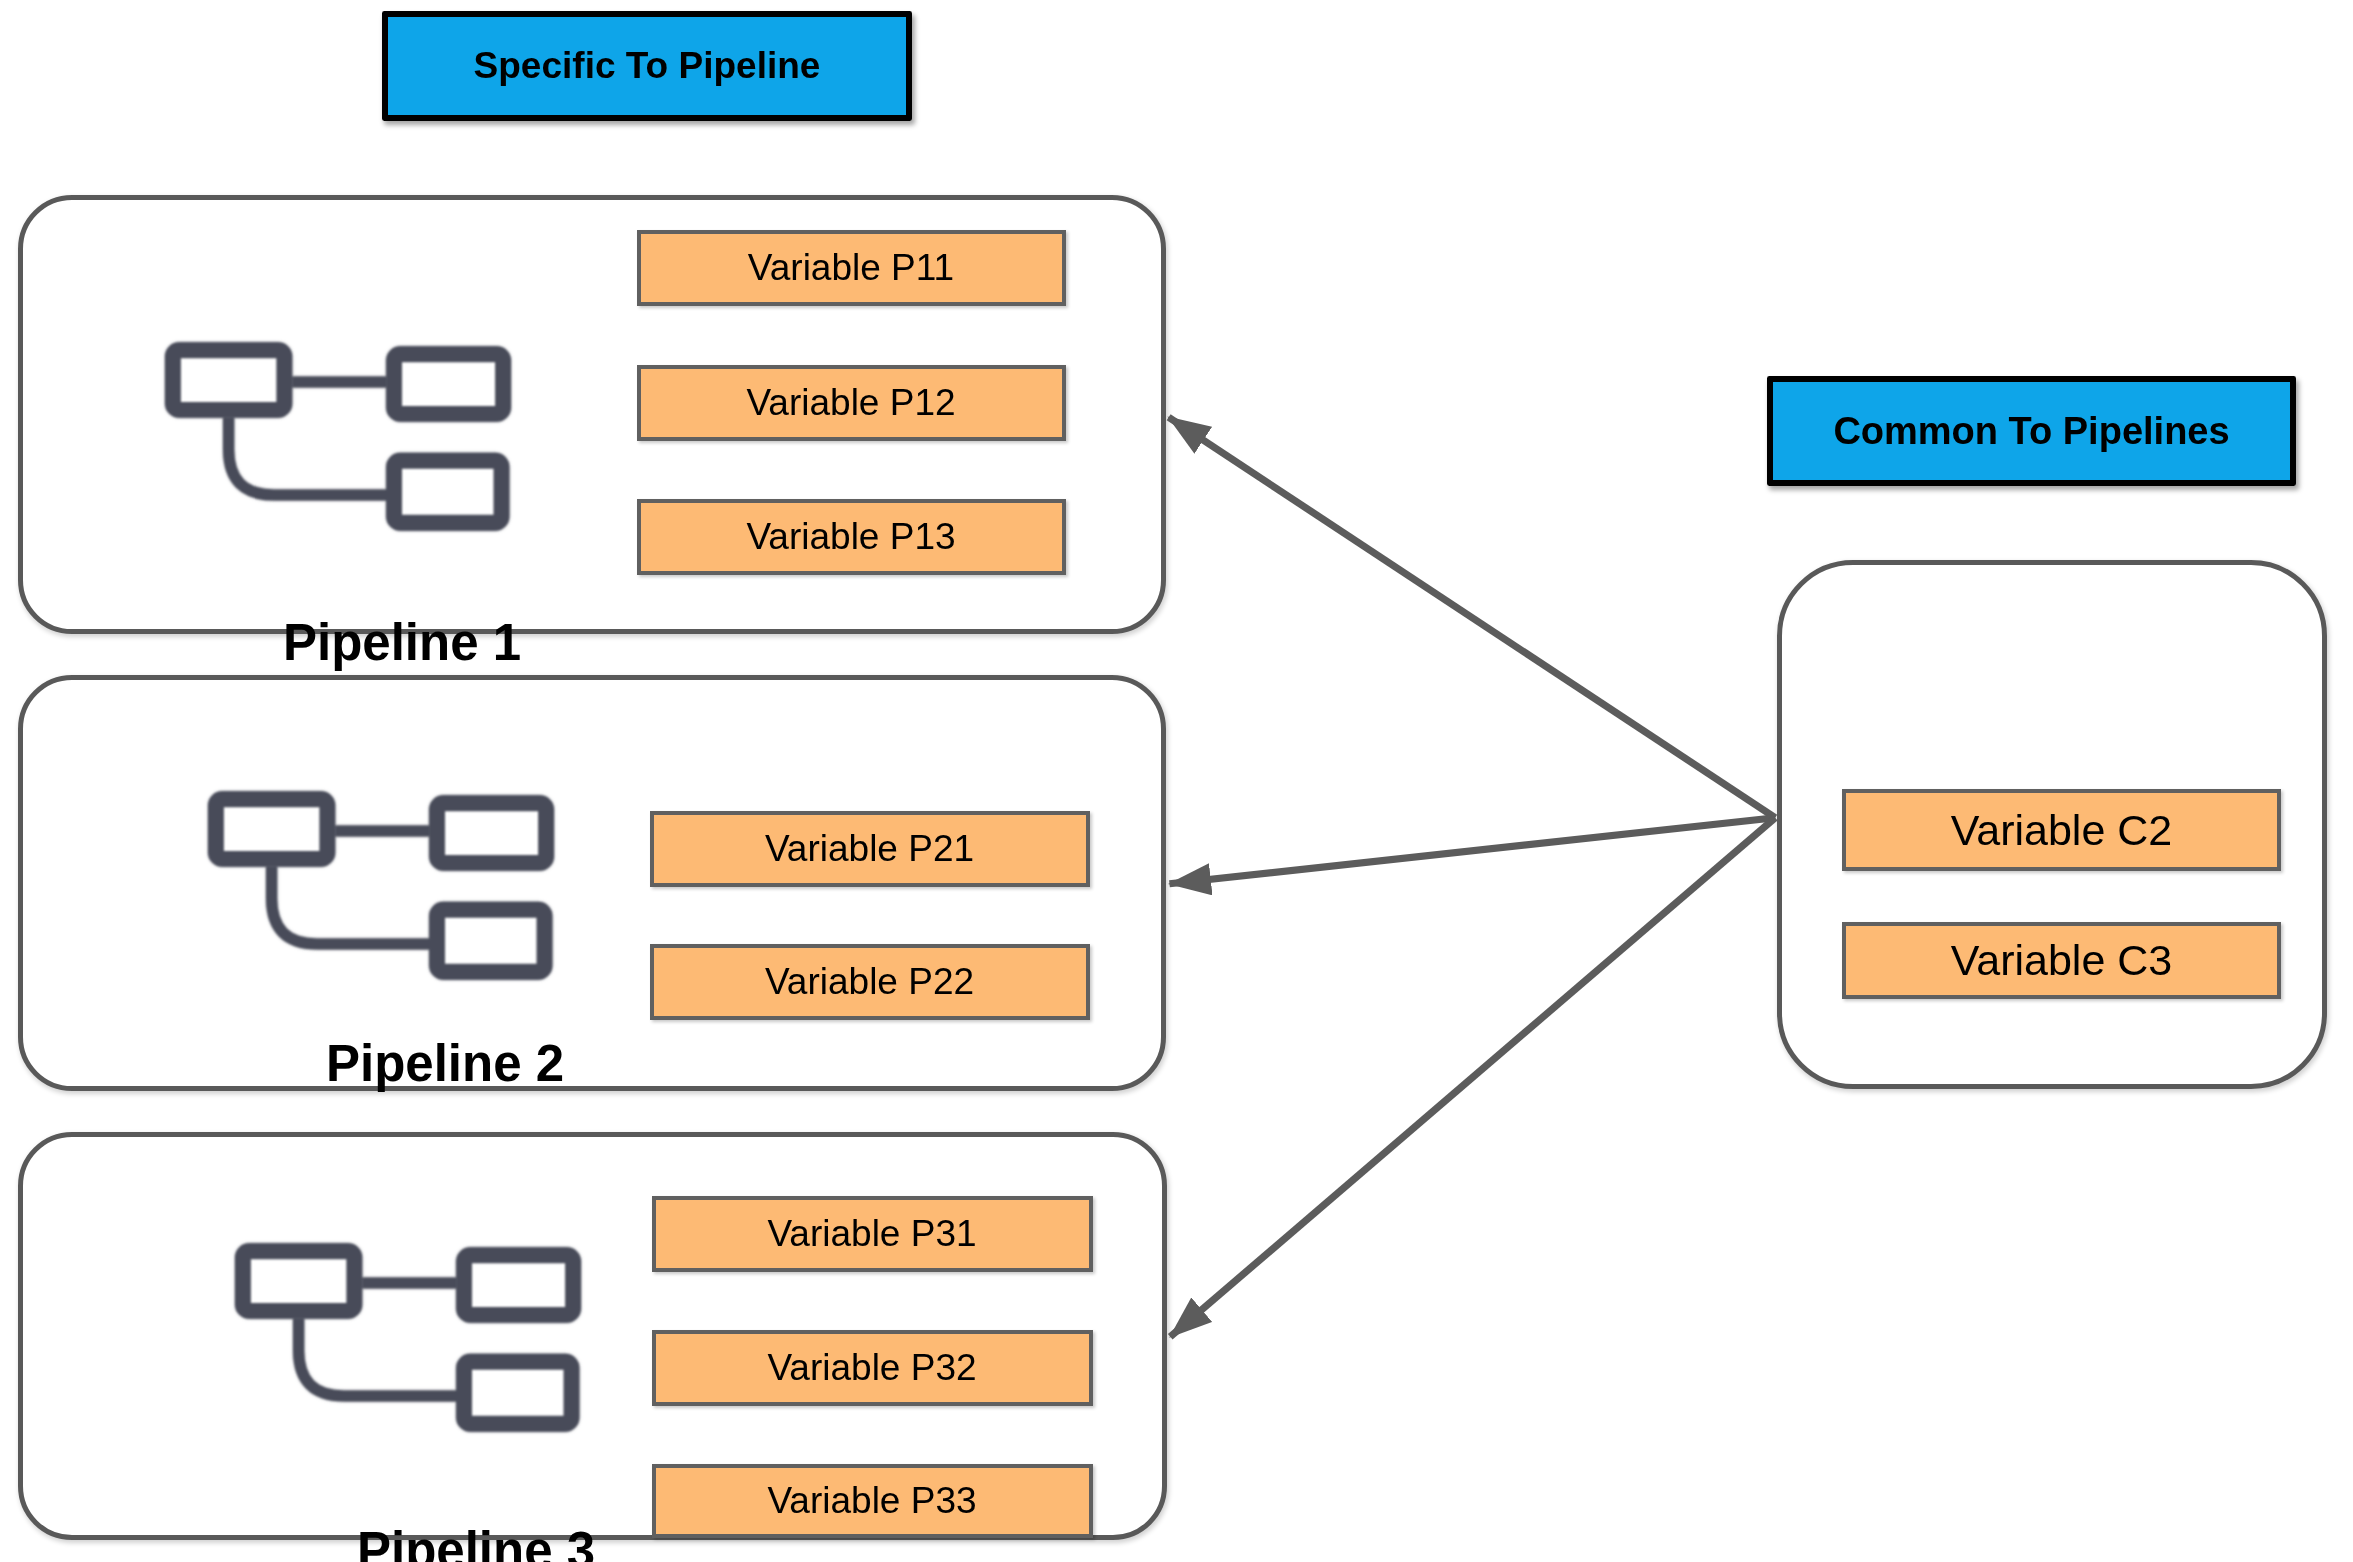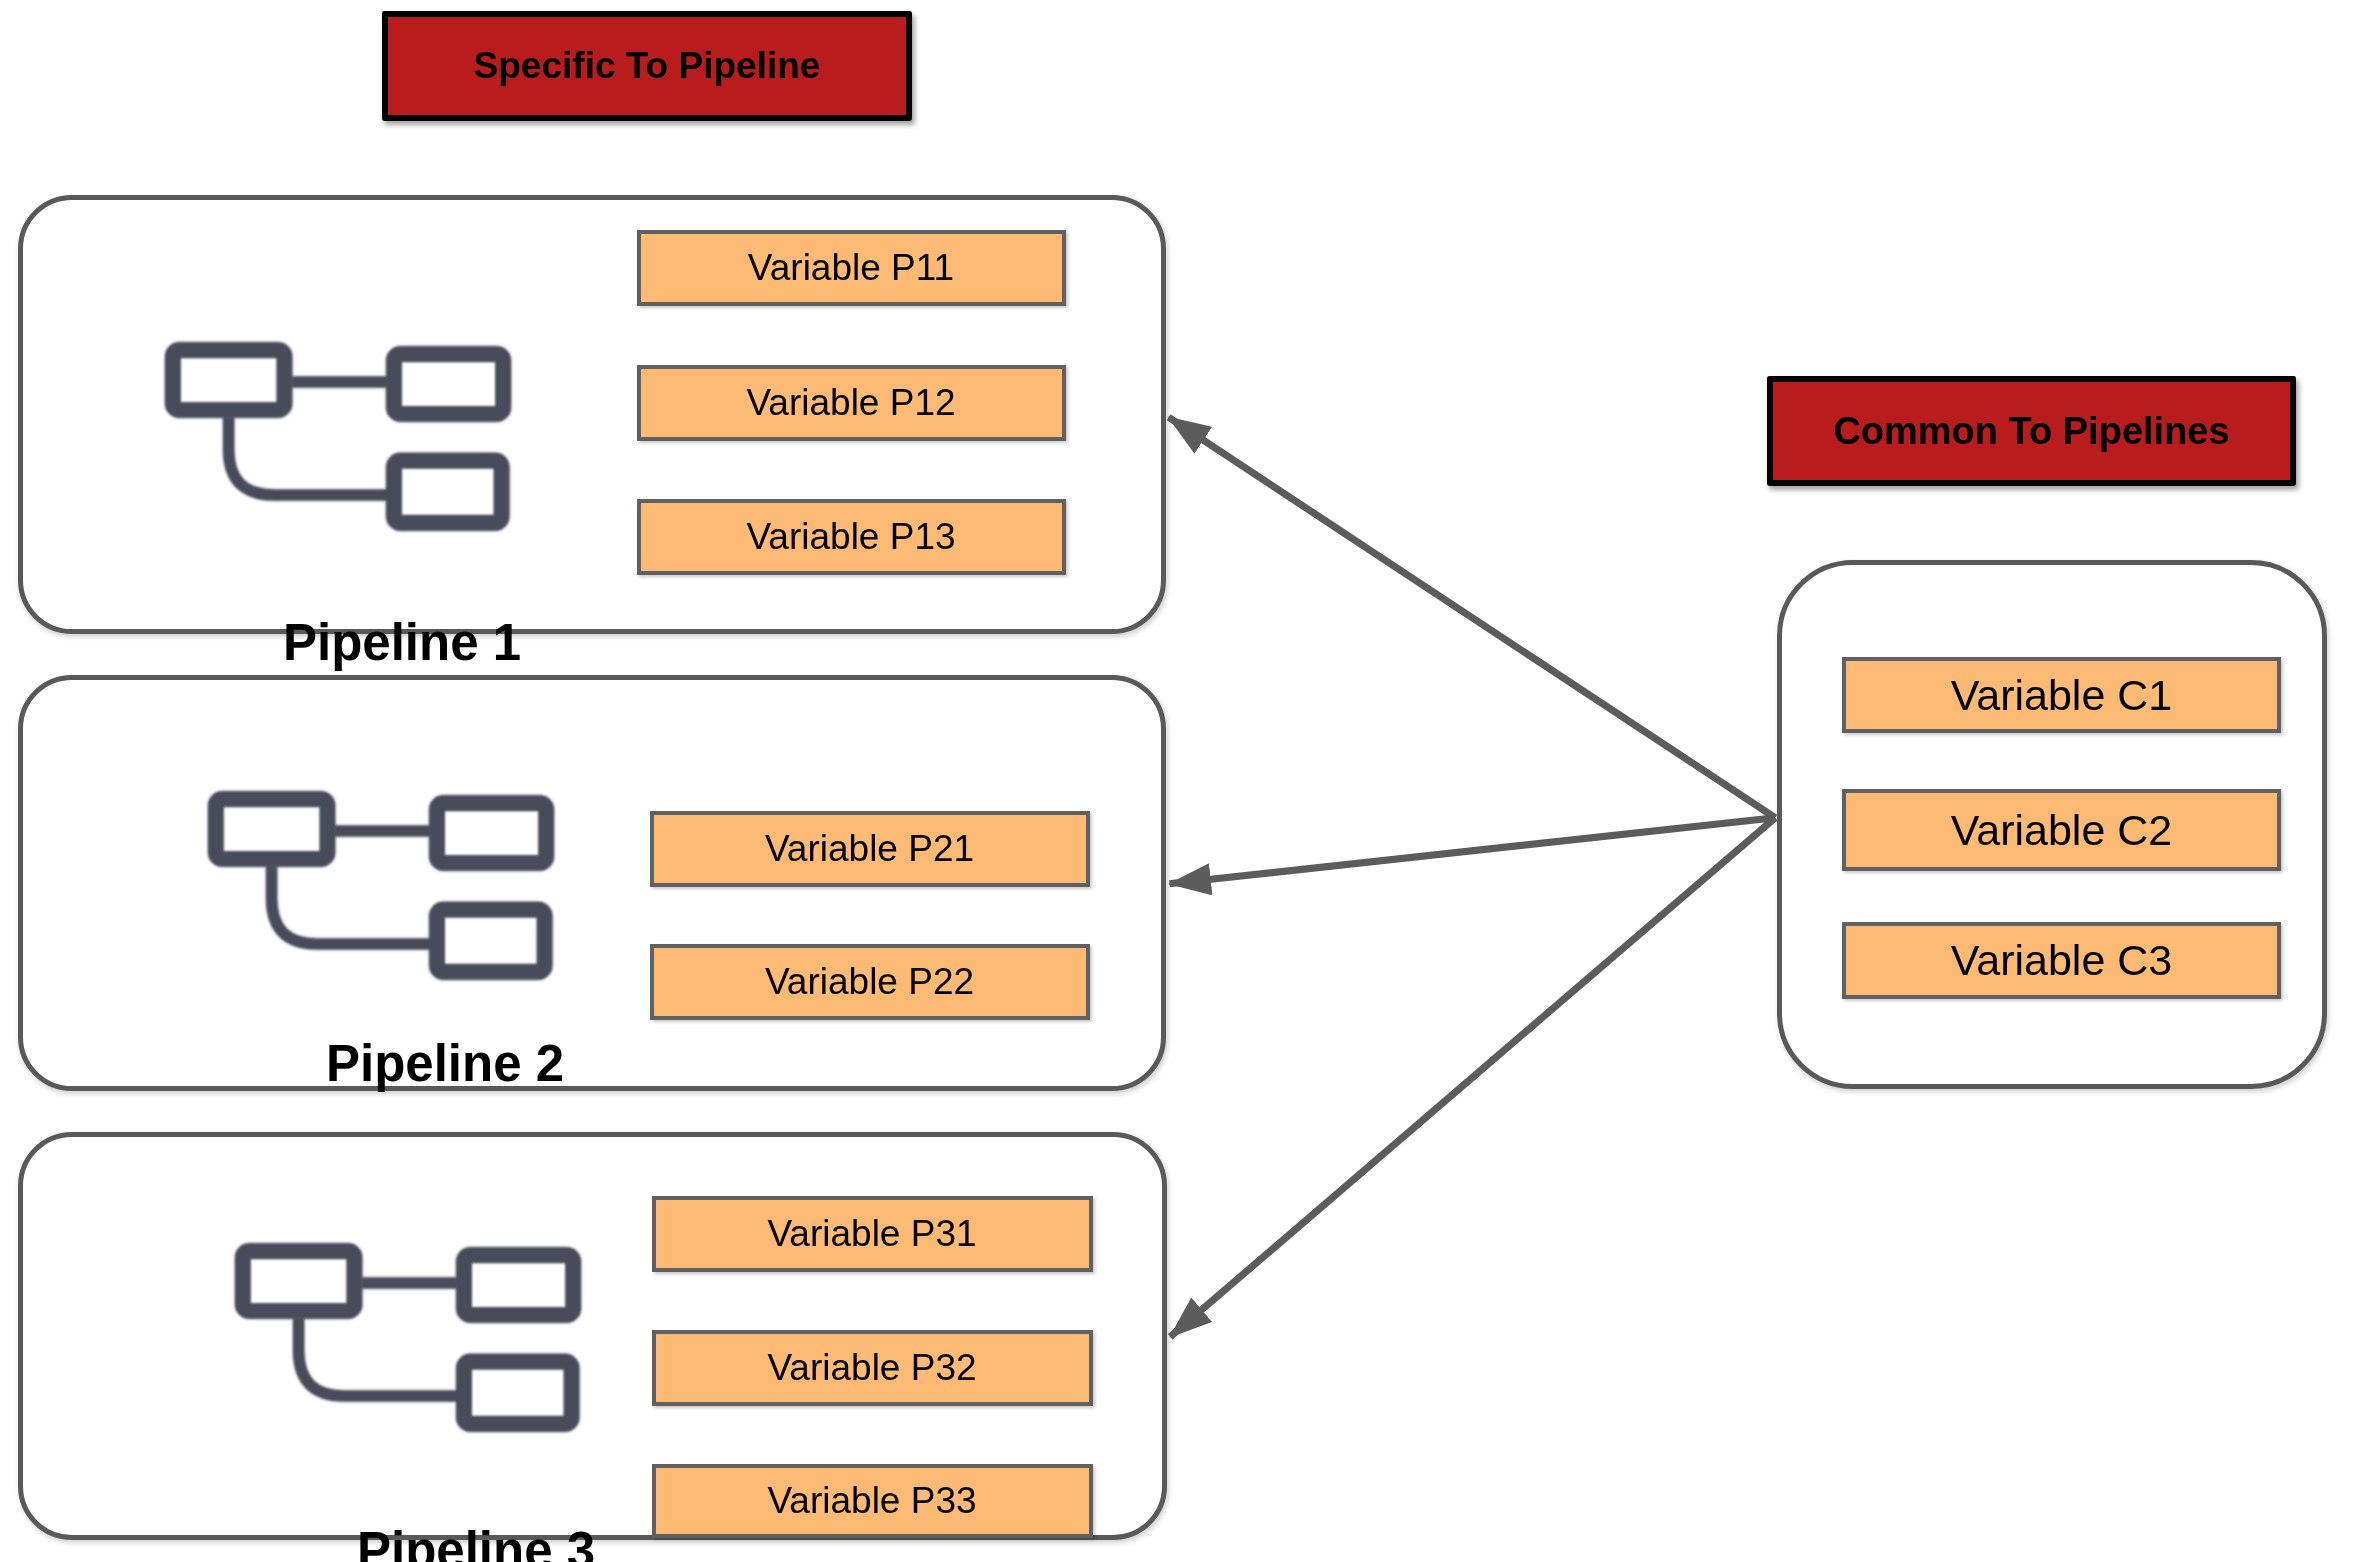--- a/index.html
+++ b/index.html
@@ -12,21 +12,21 @@
     height: 1563px;
     position: relative;
     overflow: hidden;
     font-family: "Liberation Sans", sans-serif;
     color: #000000;
   }
 
   
   .title-box {
     position: absolute;
-    background: #b91c1c;
+    background: #0ea5e9;
     border: 6.4px solid #000000;
     border-radius: 2.4px;
     box-sizing: border-box;
     display: flex;
     align-items: center;
     justify-content: center;
     font-weight: bold;
     box-shadow: 2.4px 4px 4.8px rgba(0,0,0,0.35);
   }
   .title-specific { font-size: 37px; }
@@ -126,21 +126,20 @@
     <rect x="288" y="15" width="137" height="75" rx="8" fill="#ffffff" stroke="#484b59" stroke-width="20"></rect>
     <rect x="288" y="149" width="135" height="78" rx="8" fill="#ffffff" stroke="#484b59" stroke-width="20"></rect>
   </svg>
   <div class="pipeline-label" style="left:334px; top:355px; width:239px;">Pipeline 3</div>
   <div class="var-box var-p" style="left:629px; top:59px;  width:441px; height:76px;">Variable P31</div>
   <div class="var-box var-p" style="left:629px; top:193px; width:441px; height:76px;">Variable P32</div>
   <div class="var-box var-p" style="left:629px; top:327px; width:441px; height:74px;">Variable P33</div>
 </div>
 
 <div class="container-box common-container" style="left:1777px; top:560px; width:550px; height:529px;">
-  <div class="var-box var-c" style="left:60px; top:92px; width:439px; height:76px;">Variable C1</div>
   <div class="var-box var-c" style="left:60px; top:224px; width:439px; height:82px;">Variable C2</div>
   <div class="var-box var-c" style="left:60px; top:357px; width:439px; height:77px;">Variable C3</div>
 </div>
 
 <svg class="arrow-layer" viewBox="0 0 2957 1963">
   <defs>
     <marker id="arrowhead" viewBox="0 0 6 4.5" refX="5.8" refY="2.25" markerWidth="6" markerHeight="4.5" orient="auto" markerUnits="strokeWidth">
       <path d="M0,0 L6,2.25 L0,4.5 z" fill="#5c5c5c"></path>
     </marker>
   </defs>

